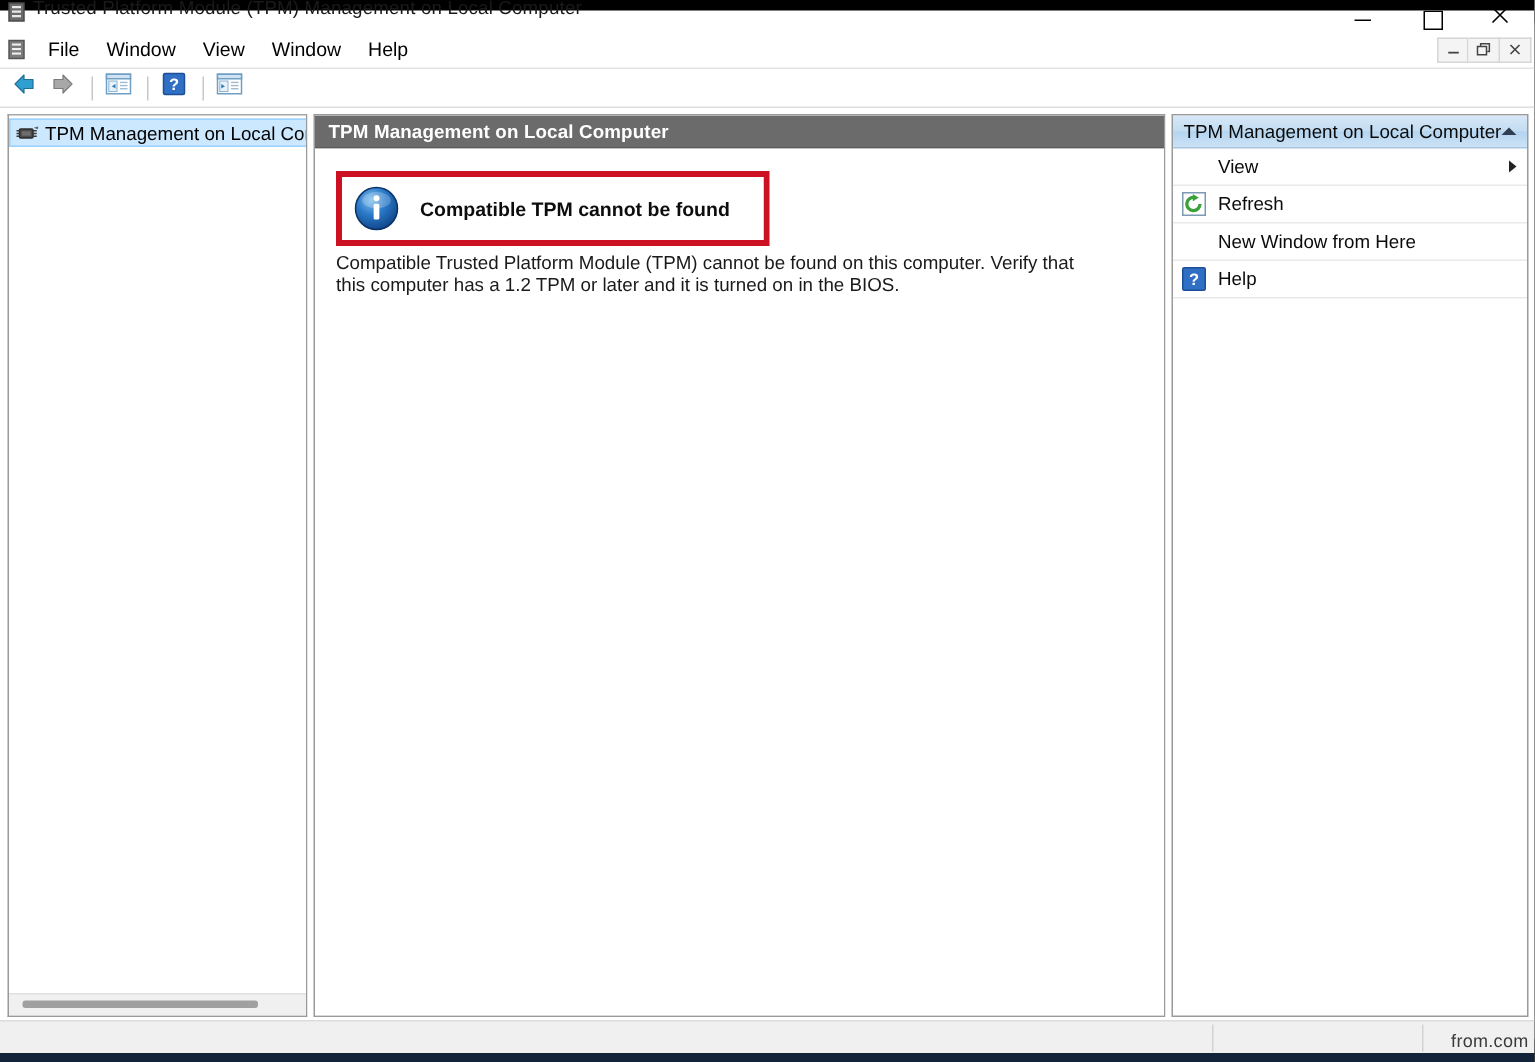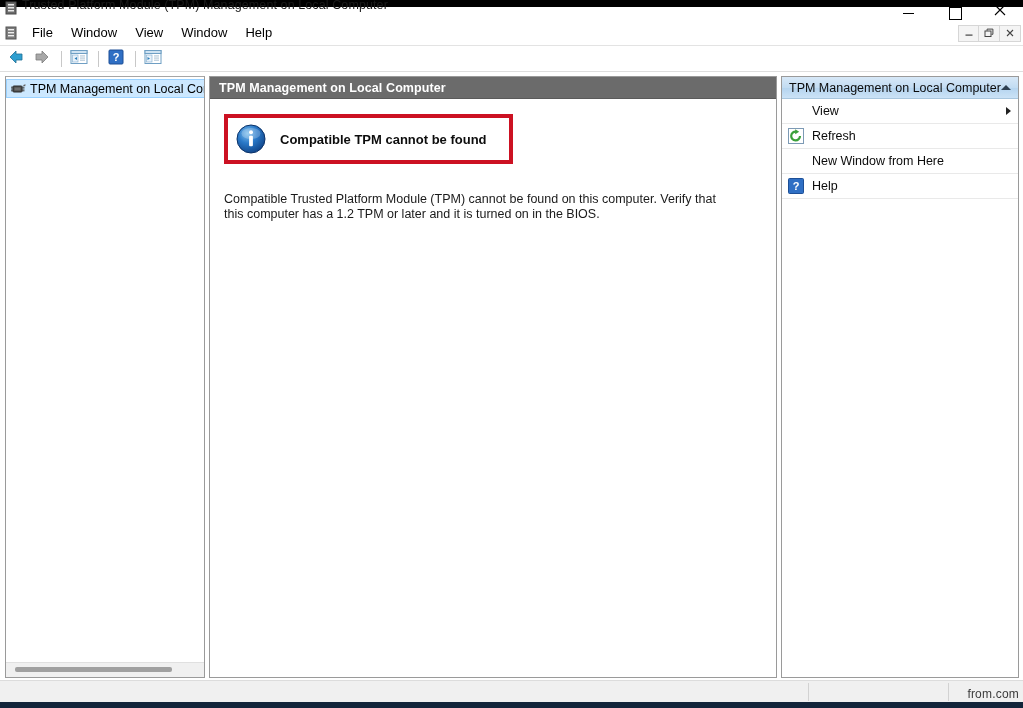--- a/index.html
+++ b/index.html
@@ -257,21 +257,21 @@
     flex: 0 0 auto;
     margin-right: 14px;
   }
   .alert-title {
     font-size: 13px;
     font-weight: bold;
     color: #0d0d0d;
     white-space: nowrap;
   }
   .alert-body {
-    margin-top: 28px;
+    margin-top: 4px;
     font-size: 12.5px;
     color: #1a1a1a;
     line-height: 15px;
     max-width: 505px;
   }
 
   
   .actions-pane {
     position: absolute;
     left: 781px; top: 4px;

